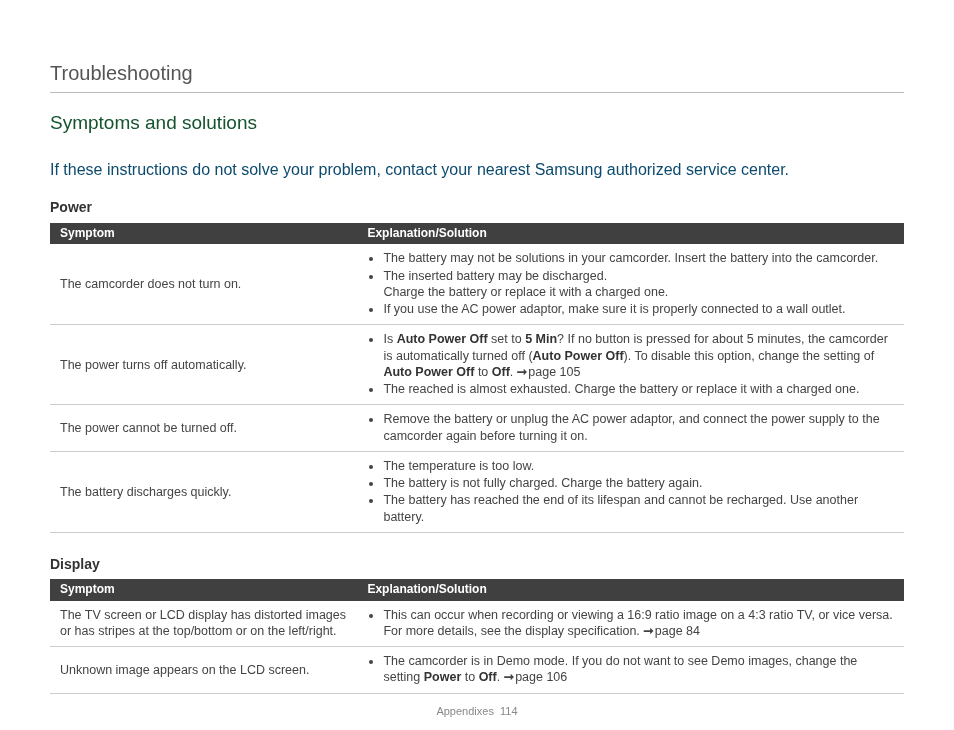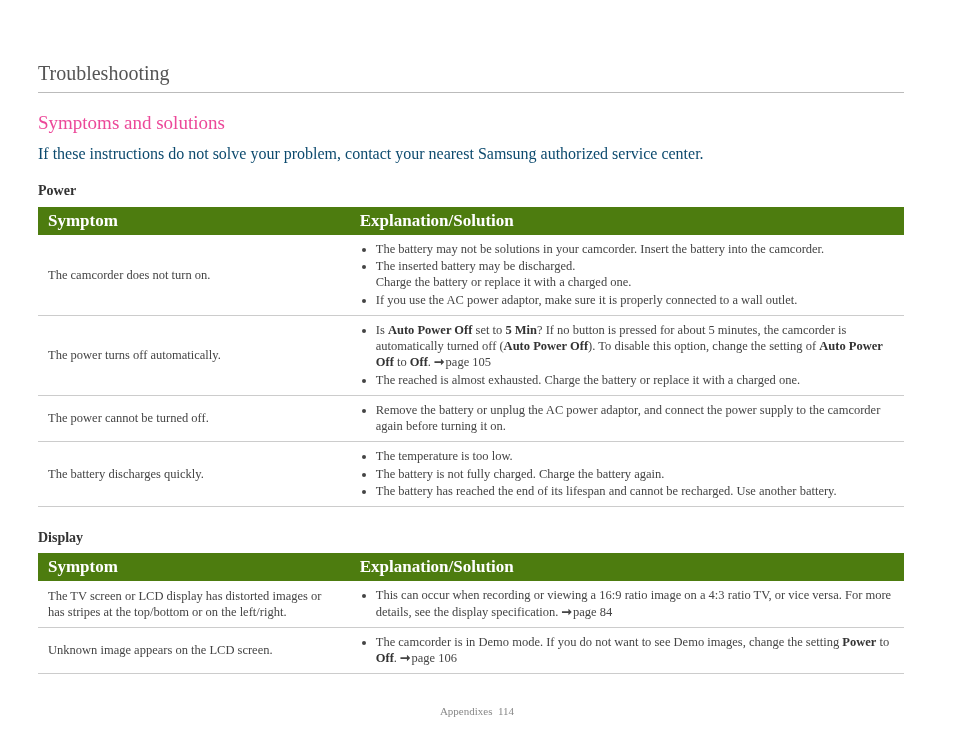--- a/index.html
+++ b/index.html
@@ -9,63 +9,62 @@
     background: #fff;
     font-family: Arial, Helvetica, sans-serif;
     color: #333;
     width: 954px;
     height: 730px;
     overflow: hidden;
     font-size: 13px;
     line-height: 1.3;
   }
   .page {
-    padding: 60px 50px 10px 38px;
+    padding: 60px 50px 10px 50px;
     position: relative;
     height: 100%;
-    font-family: Liberation Serif, serif;
   }
   .chapter {
     font-size: 20px;
     font-weight: 400;
     color: #555;
     margin: 0 0 4px 0;
     border-bottom: 1px solid #bbb;
     padding-bottom: 6px;
   }
   .heading {
     font-size: 19px;
-    color: #ec4899;
+    color: #14532d;
     font-weight: 400;
-    margin: 18px 0 8px 0;
+    margin: 18px 0 24px 0;
   }
   .intro {
     font-size: 16px;
     color: #0c4a6e;
     margin-bottom: 18px;
   }
   .subheading {
     font-size: 14px;
     font-weight: bold;
     color: #333;
     margin: 10px 0 6px 0;
   }
   table {
     width: 100%;
     border-collapse: collapse;
     font-size: 12.5px;
     color: #444;
   }
   th {
-    background: #4d7c0f;
+    background: #404040;
     color: #fff;
     font-weight: bold;
     text-align: left;
     padding: 3px 10px;
-    font-size: 17px;
+    font-size: 12px;
     margin-top: 28px;
   }
   td {
     border-bottom: 1px solid #ccc;
     padding: 6px 10px;
     vertical-align: middle;
   }
   col.c1 { width: 36%; }
   col.c2 { width: 64%; }
   ul {

